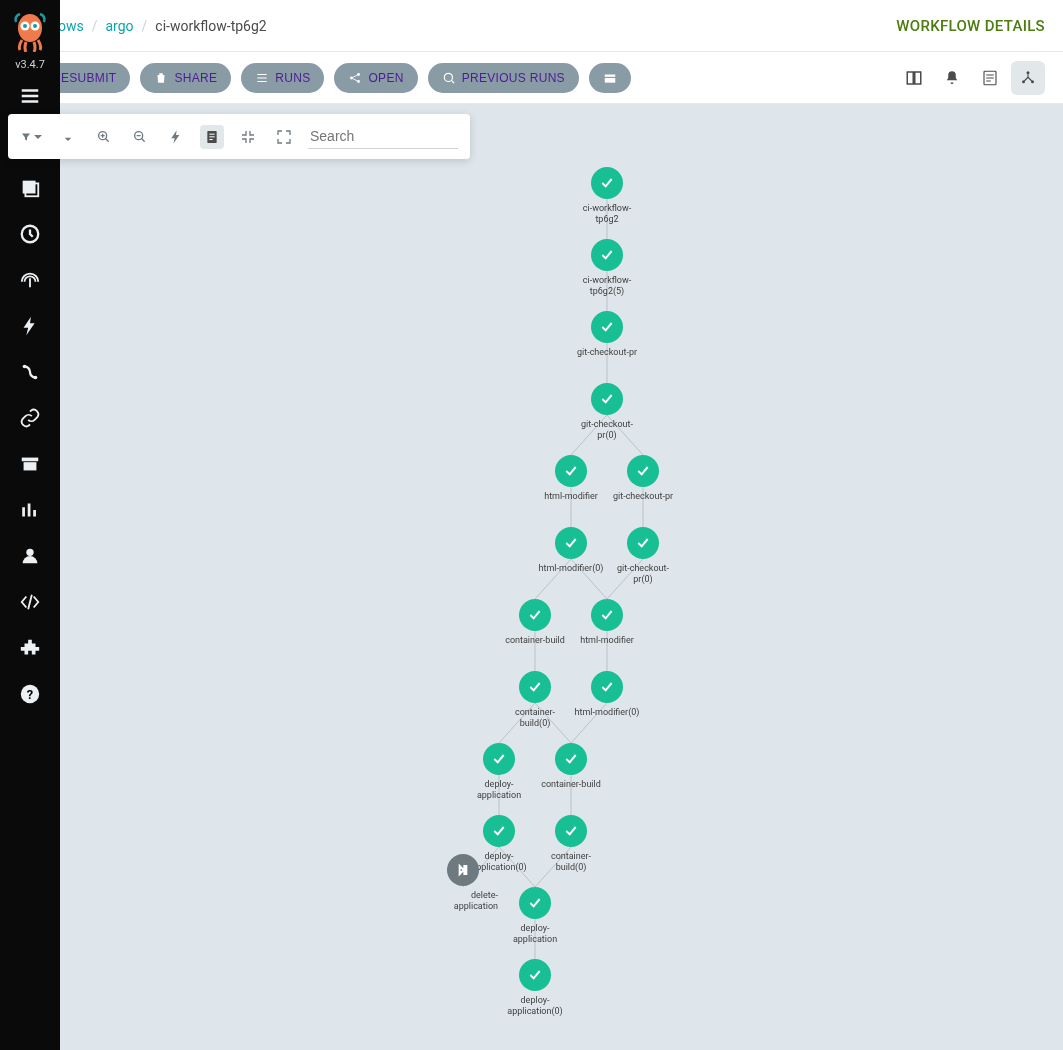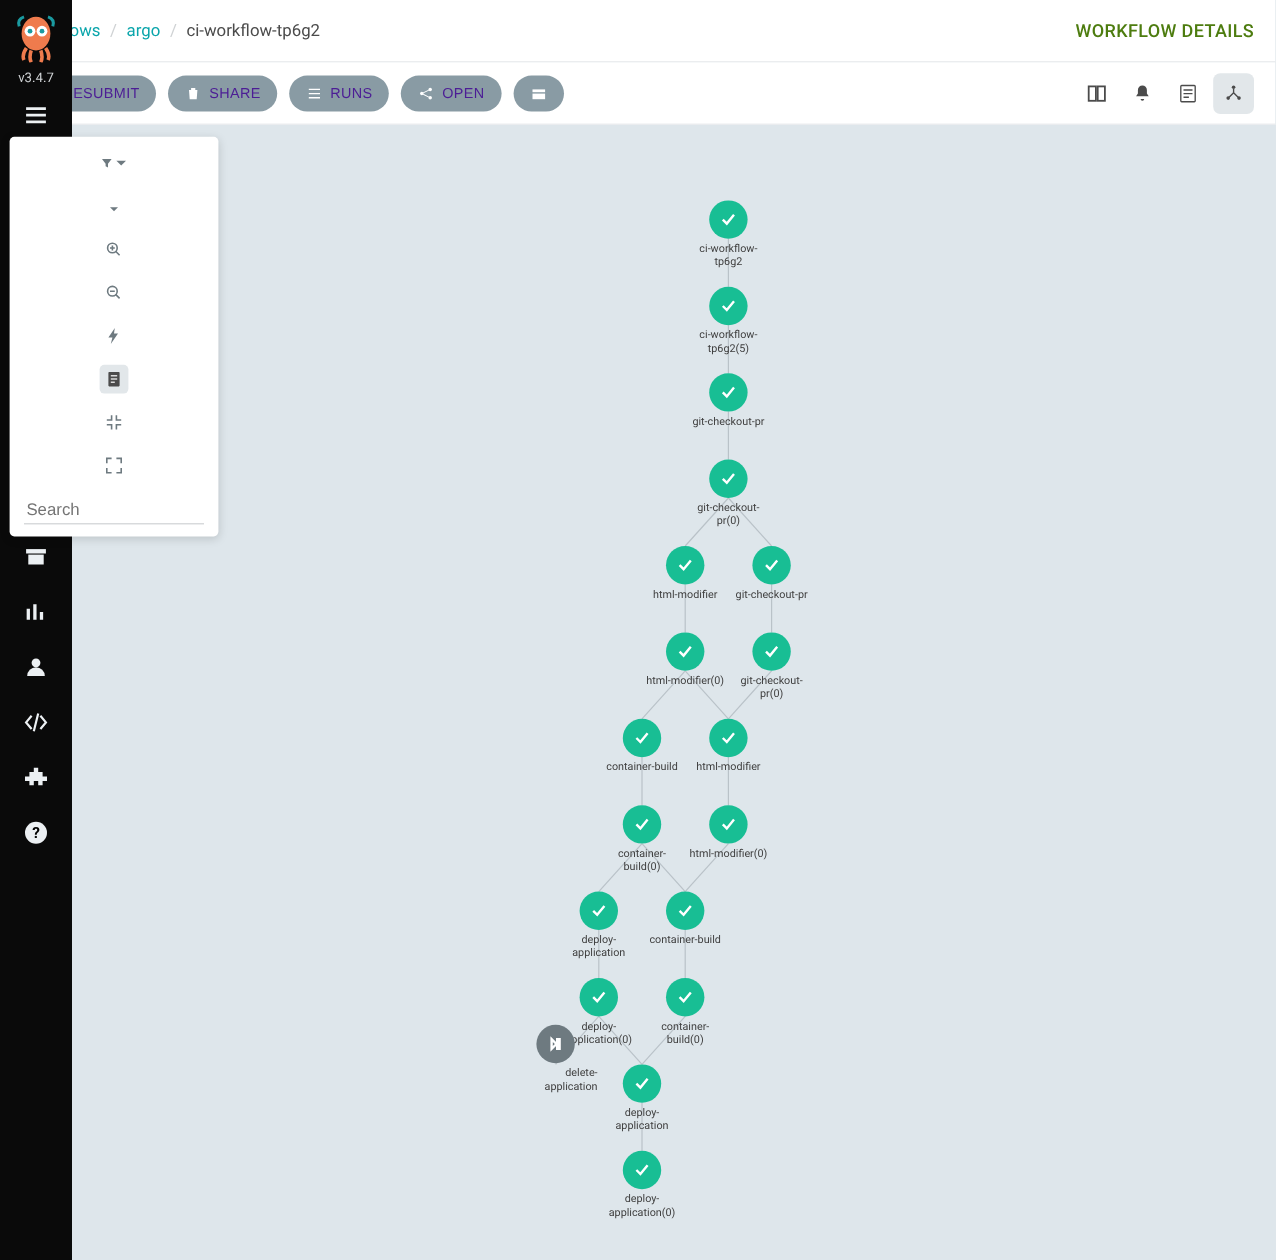--- a/index.html
+++ b/index.html
@@ -75,21 +75,21 @@
 .canvas {
   flex: 1; position: relative;
 }
 .toolbar {
   position: absolute;
   top: 10px; left: 8px;
   background: #fff;
   border-radius: 4px;
   box-shadow: 0 2px 8px rgba(0,0,0,.15);
   padding: 10px 12px;
-  display: flex; align-items: center; gap: 12px; flex-direction: column;
+  display: flex; align-items: center; gap: 12px;
 }
 .tool { width:24px; height:24px; display:flex;align-items:center;justify-content:center; cursor:pointer; color:#6e7a80; border-radius:4px;}
 .tool.active { background:#e2e7ea; color:#4b4b4b;}
 .tool svg { width:16px; height:16px; }
 .search-input {
   border:none; border-bottom:1px solid #cfd2d4;
   font-size:14px; padding:4px 2px; width: 150px;
   outline:none;
 }
 .graph { position:absolute; inset:0; }
@@ -241,20 +241,27 @@
       <span>RUNS</span>
     </button>
     <button class="btn">
       <svg viewBox="0 0 24 24">
           <circle cx="6" cy="12" r="2.5" fill="#fff"></circle>
           <circle cx="18" cy="6" r="2.5" fill="#fff"></circle>
           <circle cx="18" cy="18" r="2.5" fill="#fff"></circle>
           <path d="M8 11l8-4M8 13l8 4" stroke="#fff" stroke-width="1.5"></path>
         </svg>
       <span>OPEN</span>
+    </button>
+    <button class="btn">
+      <svg viewBox="0 0 24 24">
+          <circle cx="11" cy="11" r="7" fill="none" stroke="#fff" stroke-width="2"></circle>
+          <path d="M16 16l5 5" stroke="#fff" stroke-width="2"></path>
+        </svg>
+      <span>PREVIOUS RUNS</span>
     </button>
     <button class="btn">
       <svg viewBox="0 0 24 24">
           <rect x="3" y="6" width="18" height="4" fill="#fff"></rect>
           <rect x="3" y="12" width="18" height="8" fill="#fff"></rect>
         </svg>
     </button>
     <div class="right-icons" id="right-icons">
         <div class="ticon">
           <svg viewBox="0 0 24 24">

